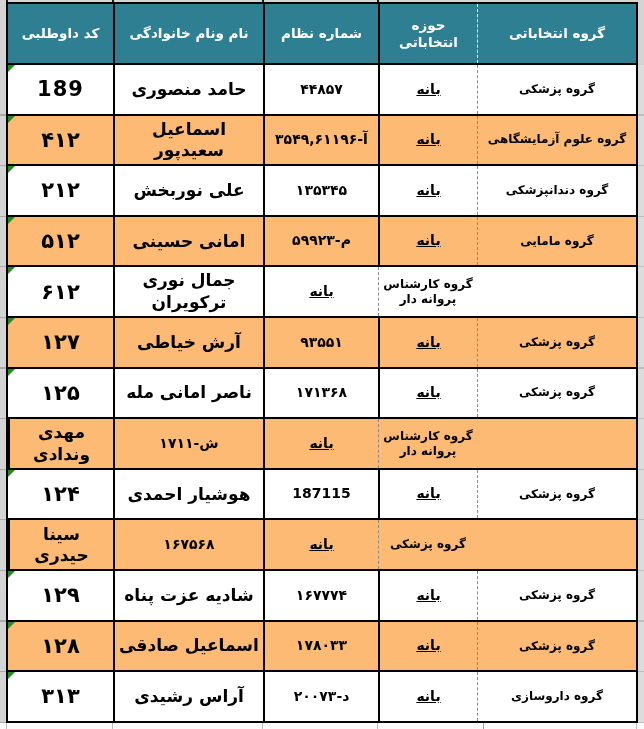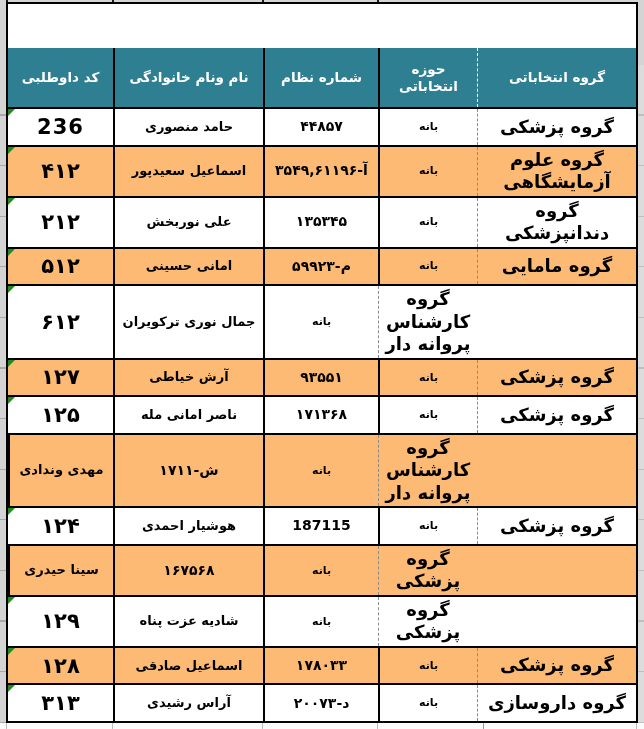--- a/index.html
+++ b/index.html
@@ -19,38 +19,38 @@
   .bottom-strip{position:absolute;top:723px;left:0;width:644px;height:6px;background:#FBFBFB;}
   .pagebreak-tail{position:absolute;top:723px;left:483px;height:6px;width:0;border-left:1px dashed #999;}
 
   
   .sheet-table{
     position:absolute;left:6px;top:2px;width:632px;height:721px;
     border:2px solid #000;box-sizing:border-box;
     display:flex;flex-direction:column;background:#fff;
   }
   .row{display:grid;grid-template-columns:105px 150px 115px 99px 159px;flex:1 1 0;box-sizing:border-box;}
-  .row.header{flex:0 0 61px;background:#2F7F93;border-bottom:2px solid #000;margin-top:44px;}
+  .row.header{flex:0 0 61px;background:#2F7F93;border-bottom:2px solid #000;}
   .row:not(.header):not(:last-child){border-bottom:2px solid #000;}
   .row.alt{background:#fdba74;}
   .cell{
     display:flex;align-items:center;justify-content:center;
     box-sizing:border-box;position:relative;
     color:#000;font-weight:700;text-align:center;line-height:1.25;
     padding:2px 4px;overflow:hidden;
   }
   .cell.c2,.cell.c3,.cell.c4{border-left:2px solid #000;}
   .cell.c5{border-left:1px dashed #8A8A8A;justify-content:center;}
   .row.header .cell{color:#fff;font-size:13.5px;}
   .row.header .cell.c5{border-left:1px dashed #FFF;}
   .cell.code{font-size:21px;letter-spacing:1px;}
-  .cell.name{font-size:13px;}
+  .cell.name{font-size:17px;}
   .cell.regno{font-size:14px;}
-  .cell.district{font-size:11px;}
-  .cell.group{font-size:18px;}
+  .cell.district{font-size:14px;text-decoration:underline;}
+  .cell.group{font-size:12px;}
   .err-tri{
     position:absolute;top:0;left:0;width:0;height:0;
     border-top:7px solid #228B22;border-right:7px solid transparent;
   }
 </style>
 </head>
 <body>
 
 <div class="tick top" style="left:6px"></div>
 <div class="tick top" style="left:112px"></div>
@@ -82,21 +82,21 @@
         <span>حوزه انتخاباتی</span>
       </div>
     <div class="cell c5" dir="rtl">
         <span>گروه انتخاباتی</span>
       </div>
   </div>
 
   <div class="row">
     <div class="cell c1 code" dir="rtl">
         <span class="err-tri"></span>
-        <span>236</span>
+        <span>189</span>
       </div>
     <div class="cell c2 name" dir="rtl">
         <span>حامد منصوری</span>
       </div>
     <div class="cell c3 regno" dir="rtl">
         <span>۴۴۸۵۷</span>
       </div>
     <div class="cell c4 district" dir="rtl">
         <span>بانه</span>
       </div>
@@ -266,20 +266,23 @@
   </div>
 
   <div class="row">
     <div class="cell c1 code" dir="rtl">
         <span class="err-tri"></span>
         <span>۱۲۹</span>
       </div>
     <div class="cell c2 name" dir="rtl">
         <span>شادیه عزت پناه</span>
       </div>
+    <div class="cell c3 regno" dir="rtl">
+        <span>۱۶۷۷۷۴</span>
+      </div>
     <div class="cell c4 district" dir="rtl">
         <span>بانه</span>
       </div>
     <div class="cell c5 group" dir="rtl">
         <span>گروه پزشکی</span>
       </div>
   </div>
 
   <div class="row alt">
     <div class="cell c1 code" dir="rtl">

